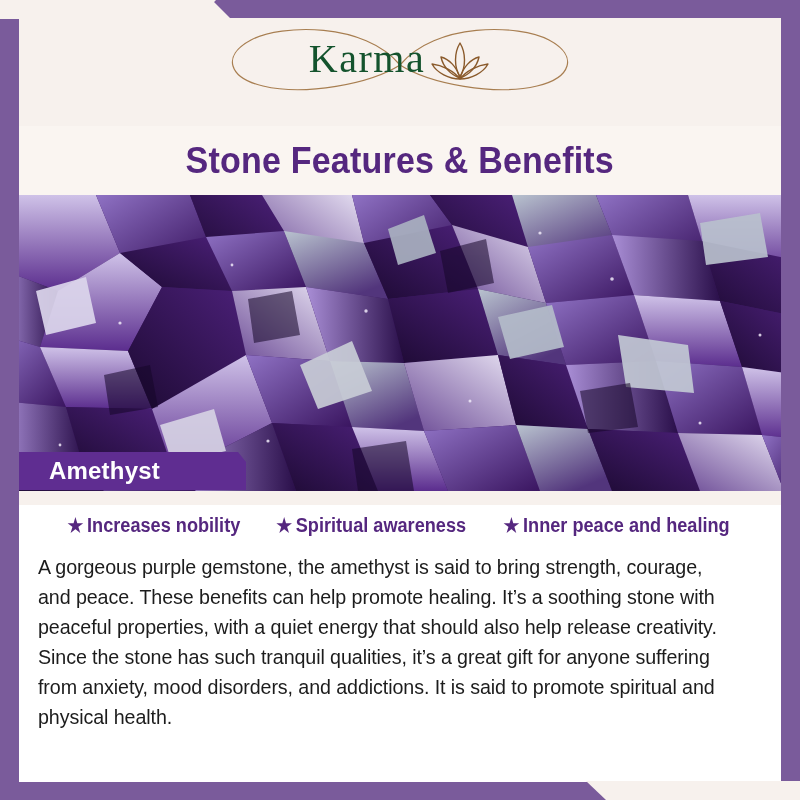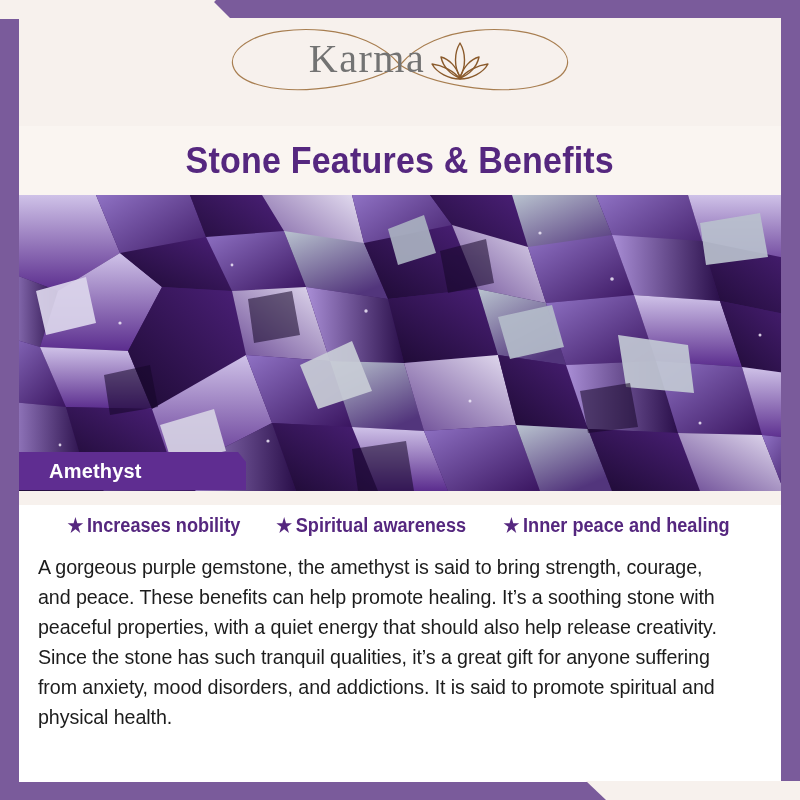--- a/index.html
+++ b/index.html
@@ -106,21 +106,21 @@
     left: 0;
     width: 430px;
     display: flex;
     align-items: center;
     justify-content: center;
     gap: 4px;
   }
   .logo-word {
     font-family: "Liberation Serif", serif;
     font-size: 40px;
-    color: #737373;
+    color: #14532d;
     letter-spacing: 1.5px;
     line-height: 1;
   }
   .logo-lotus {
     width: 62px;
     height: 50px;
     display: inline-block;
     position: relative;
     top: 3px;
   }
@@ -168,21 +168,21 @@
     background: #5f2d91;
     clip-path: polygon(0 0, 238px 0, 246px 10px, 246px 38px, 0 38px);
     display: flex;
     align-items: center;
     z-index: 20;
   }
   .stone-banner-label {
     color: #ffffff;
     font-family: "Liberation Sans", sans-serif;
     font-weight: 700;
-    font-size: 20px;
+    font-size: 24px;
     padding-left: 49px;
     letter-spacing: 0.2px;
   }
 
   
   .body-panel {
     position: absolute;
     top: 491px; left: 19px;
     width: 762px;
     height: 291px;

